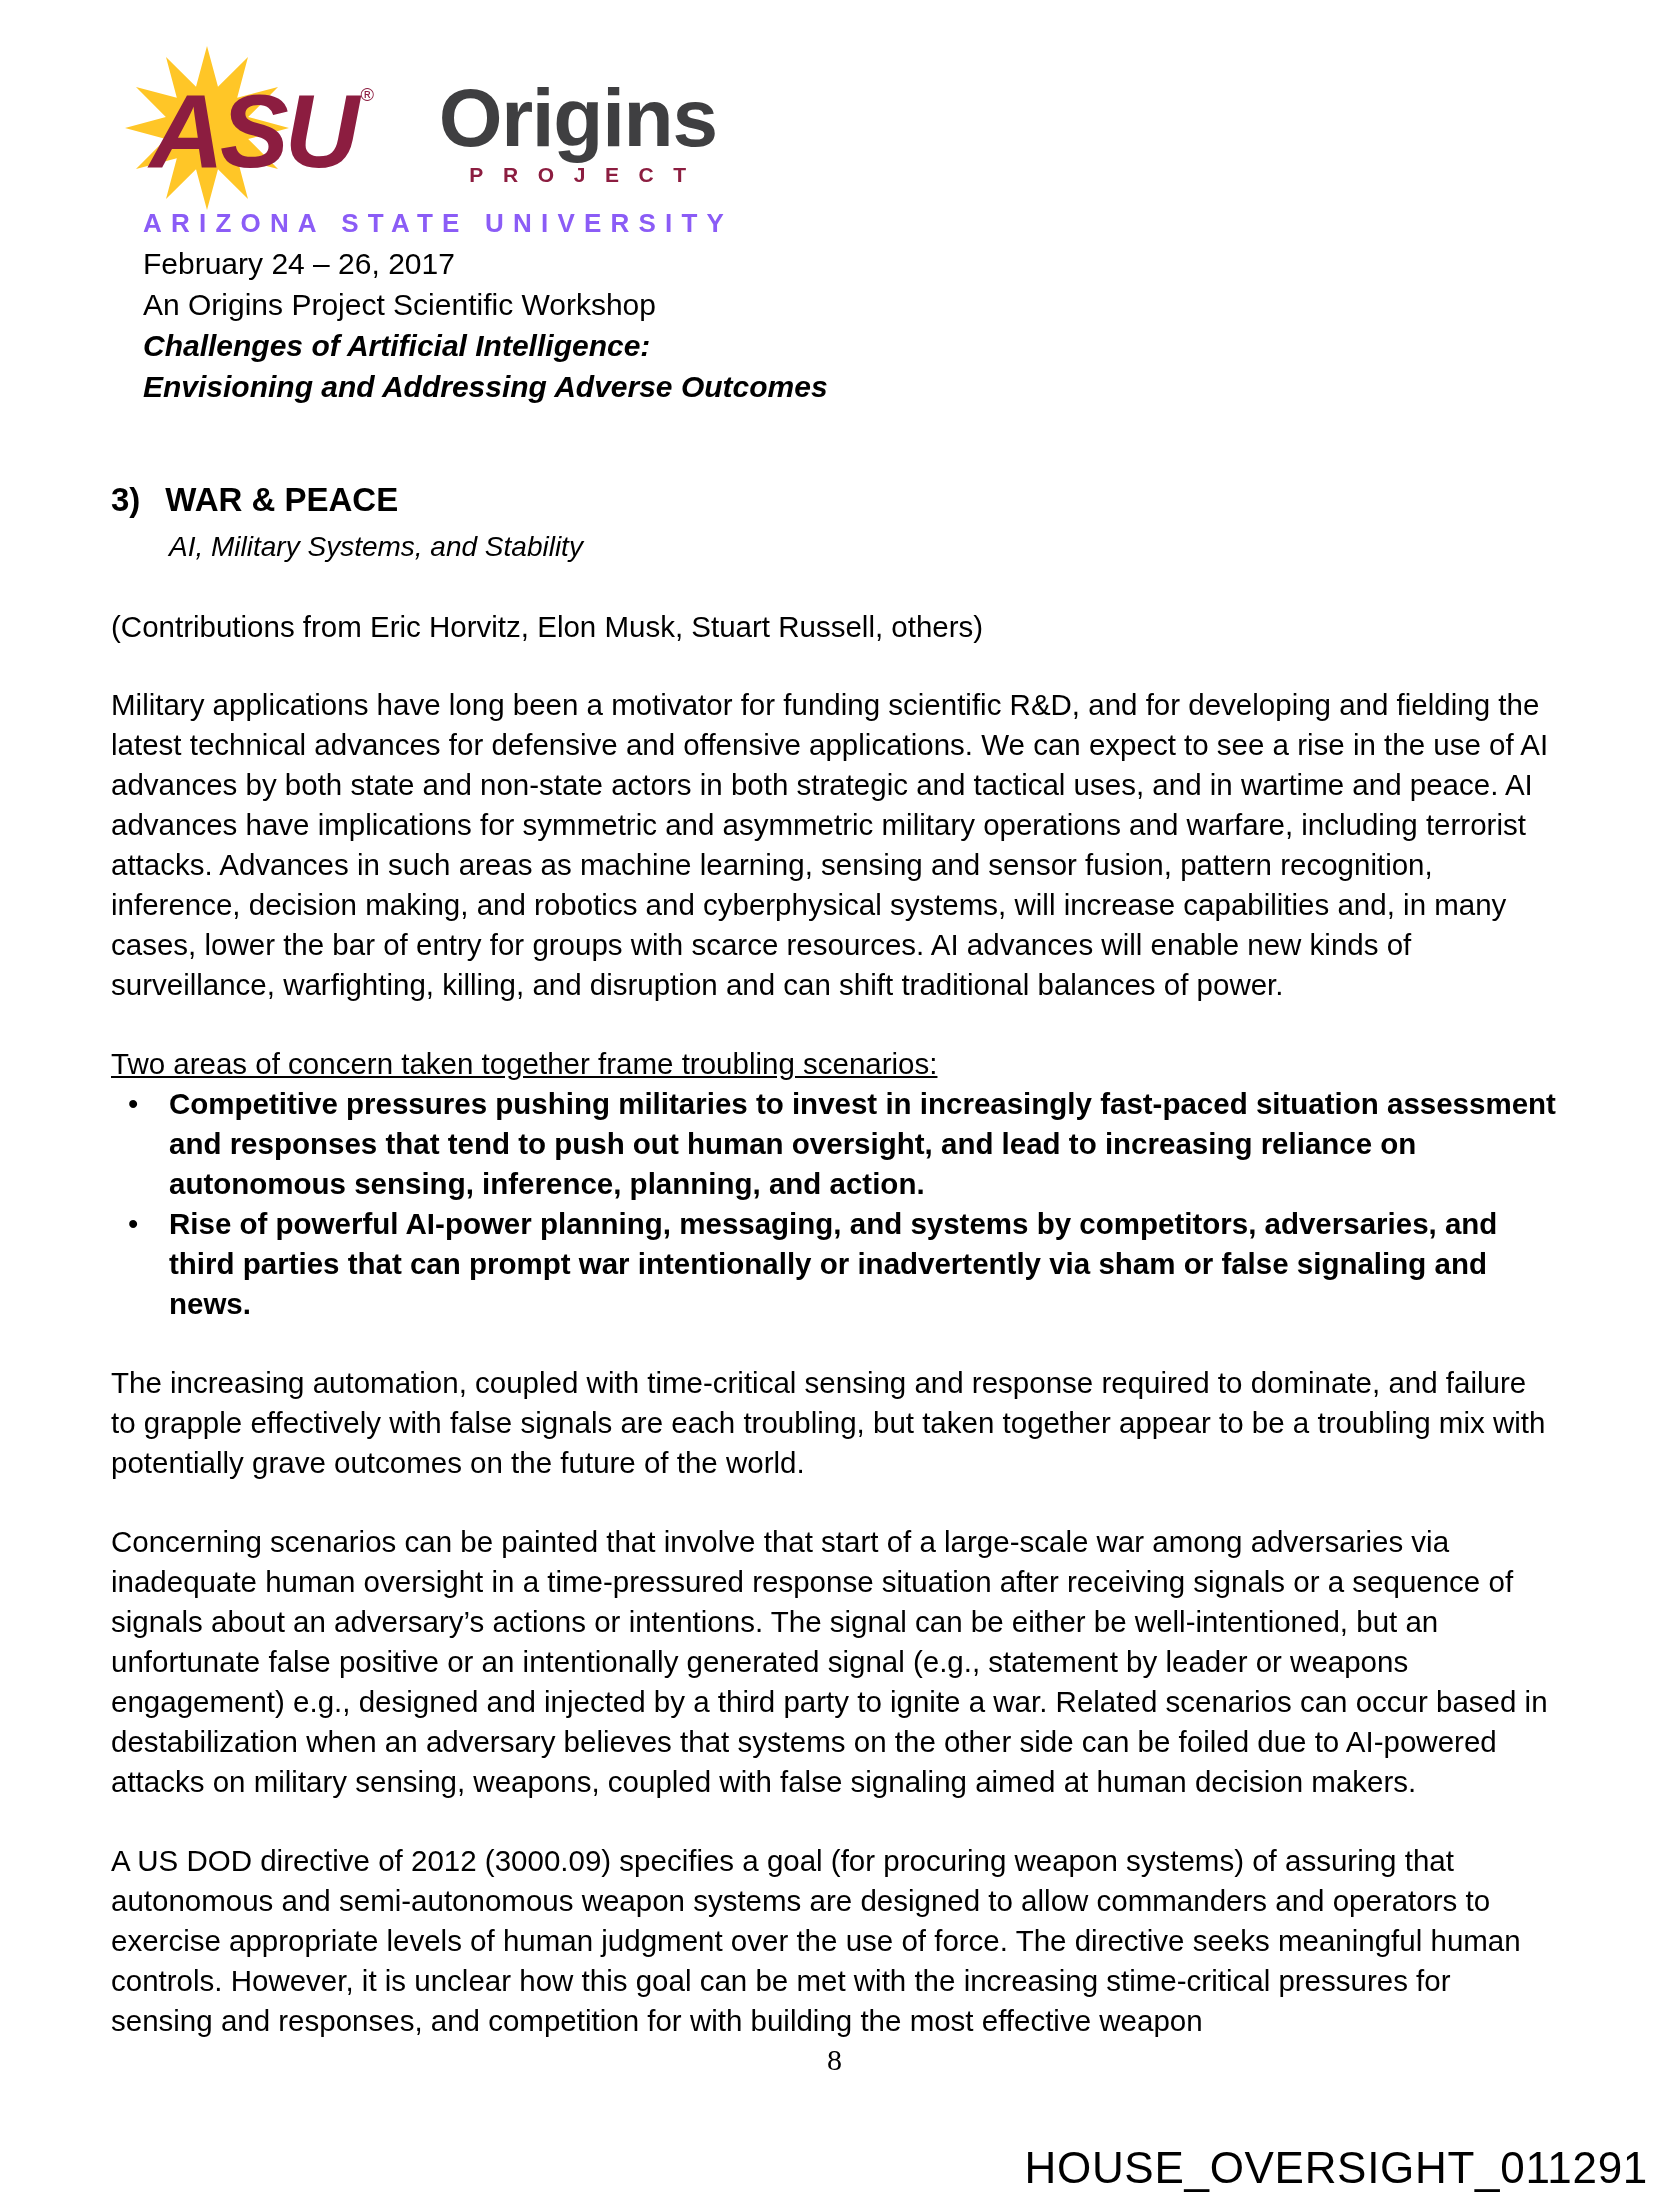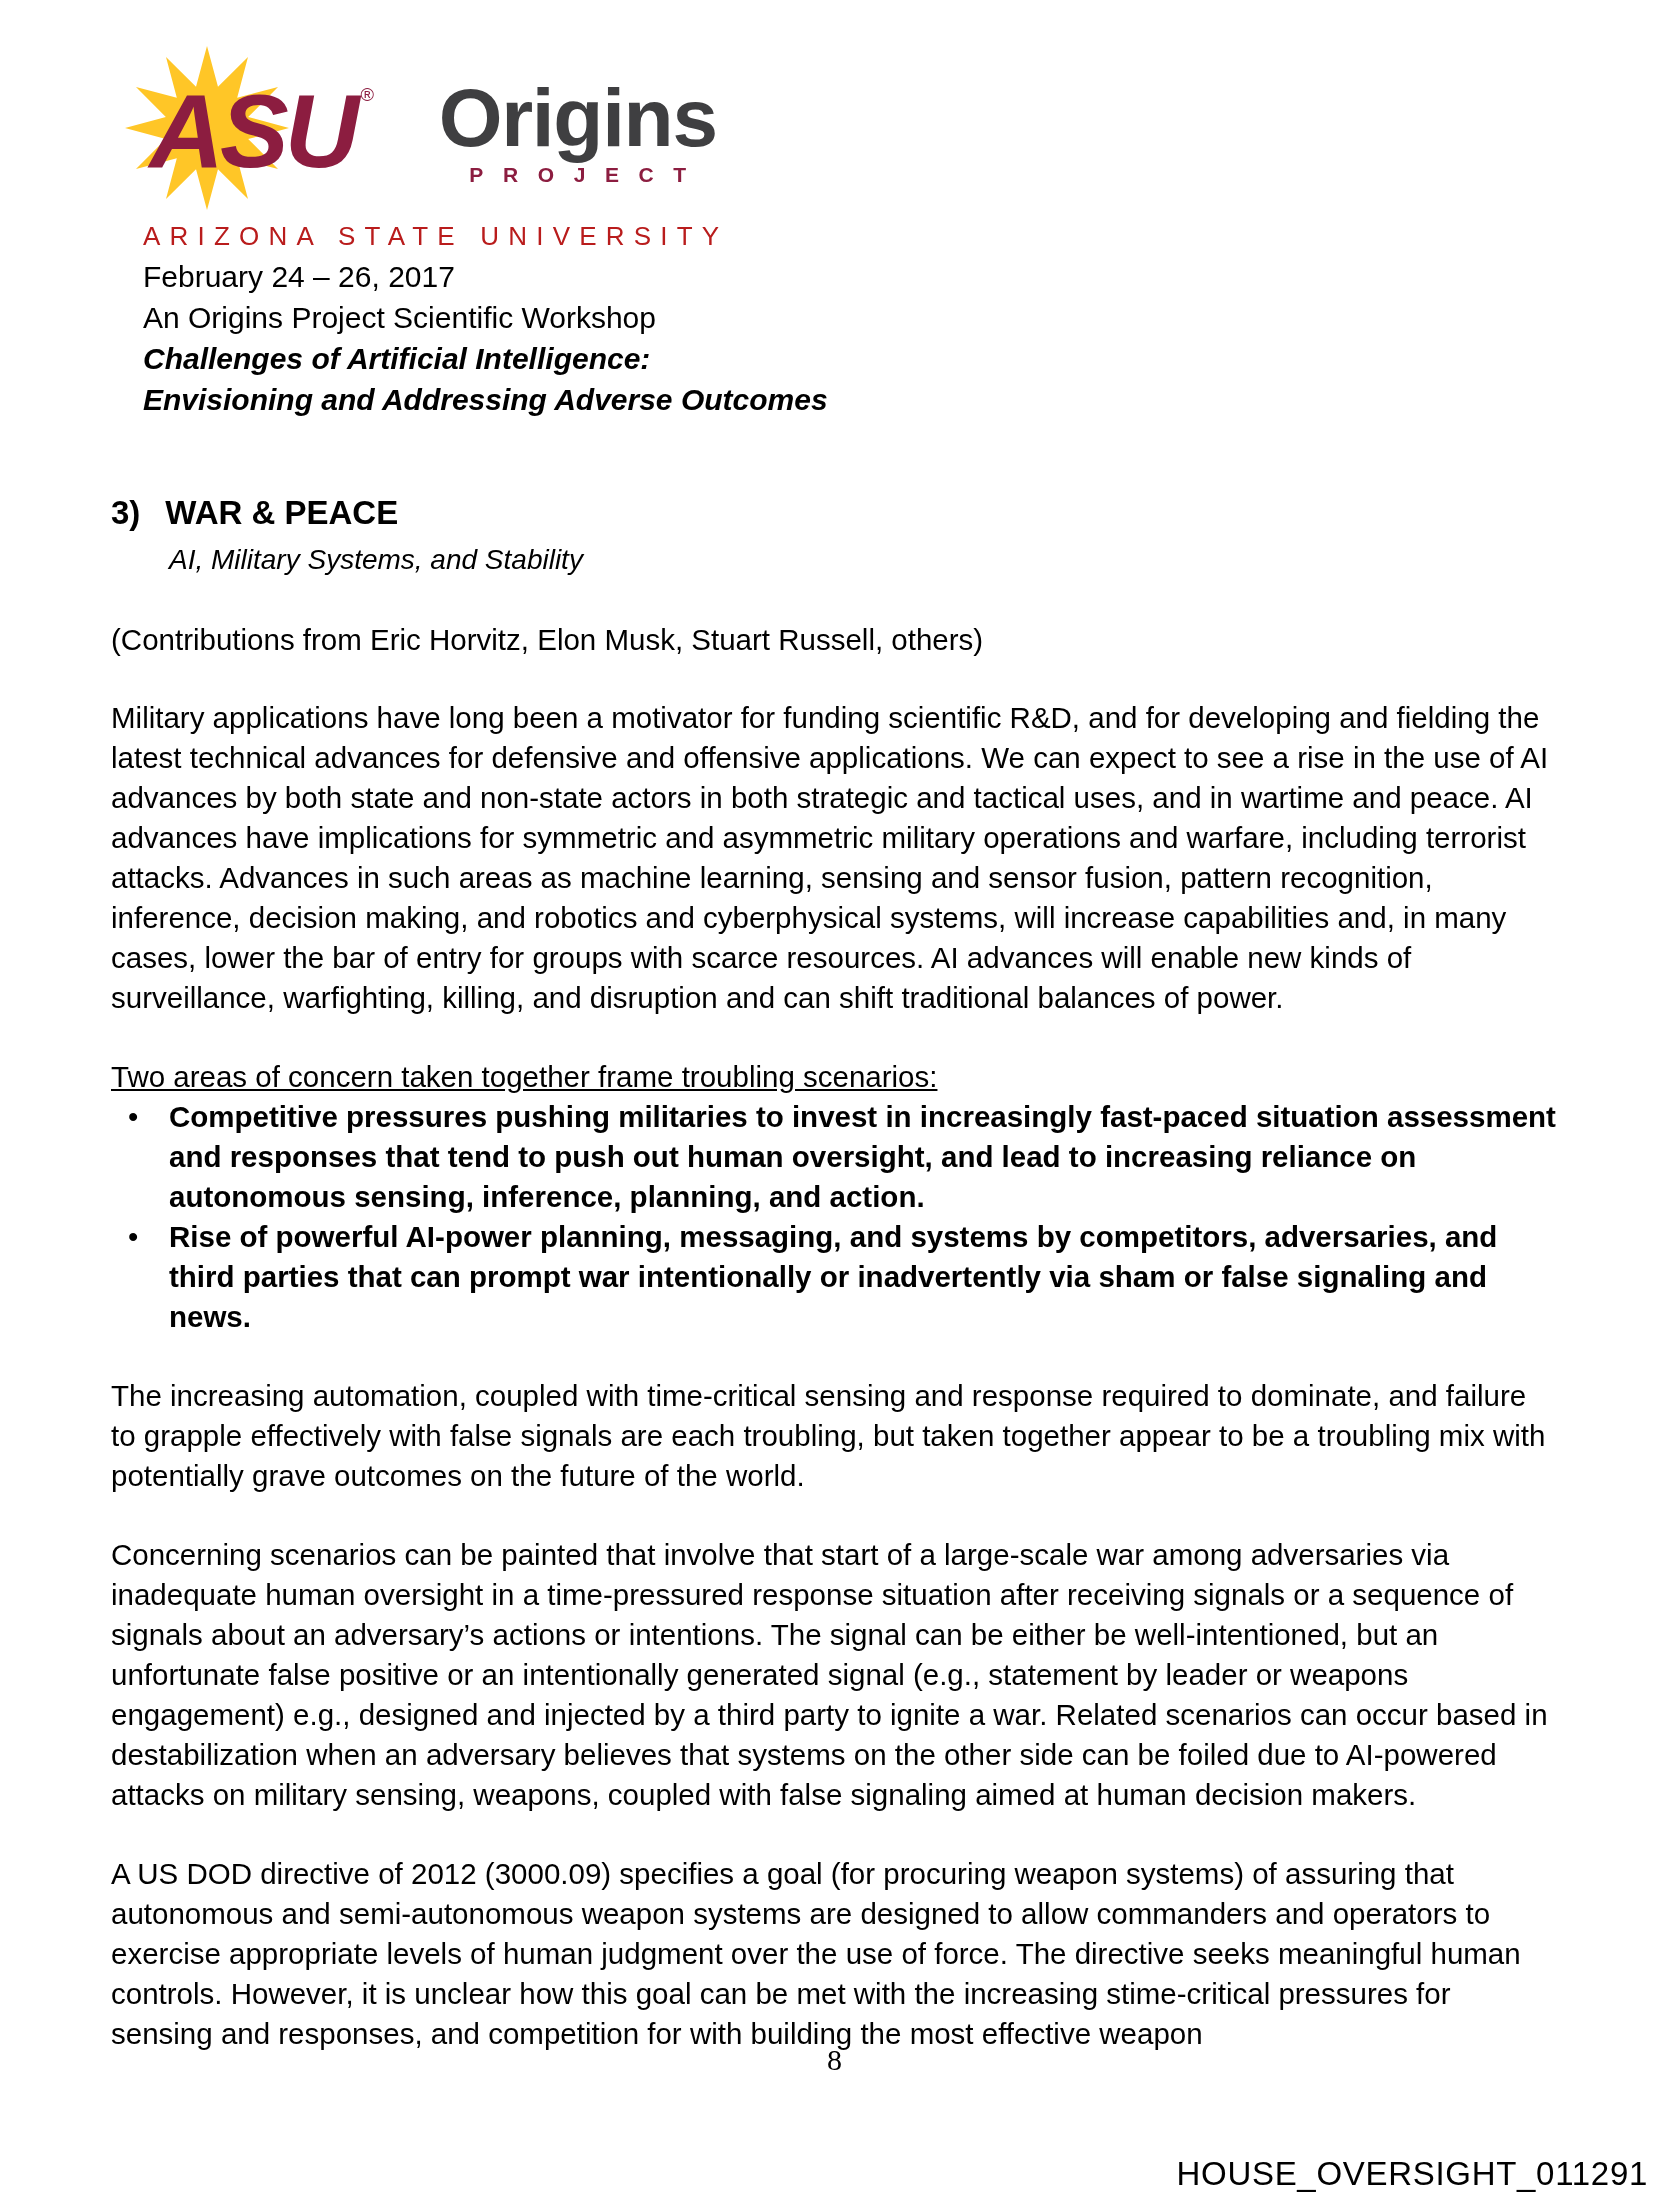--- a/index.html
+++ b/index.html
@@ -49,24 +49,24 @@
     color:#3f3f41; letter-spacing:-1.3px;
   }
   .project-text {
     margin-top:3.9px;
     font-size:21px; font-weight:bold;
     color:#8C1D40;
     letter-spacing:19.6px;
     margin-right:-19.6px;
   }
   .university-line {
-    margin-top:30px;
-    font-size:26px; font-weight:normal;
+    margin-top:17px;
+    font-size:26px; font-weight:bold;
     letter-spacing:9.2px;
-    color:#b91c1c;
+    color:#8b5cf6;
     white-space:nowrap;
   }
   .header-right {
     font-size:30px;
     line-height:41px;
     padding-top:3.9px;
   }
   .hdr-title { font-weight:bold; font-style:italic; }
 
   
@@ -99,21 +99,21 @@
 
   
   .page-number {
     position:absolute; bottom:128px; left:0;
     width:100%; text-align:center;
     font-size:30px;
     font-family:"Liberation Serif", serif;
   }
   .bates {
     position:absolute; right:21px; bottom:11.8px;
-    font-size:33px;
+    font-size:44px;
     color:#000;
     letter-spacing:0.7px;
   }
 </style>
 </head>
 <body>
 
 <div class="page">
 
   <header class="header">

